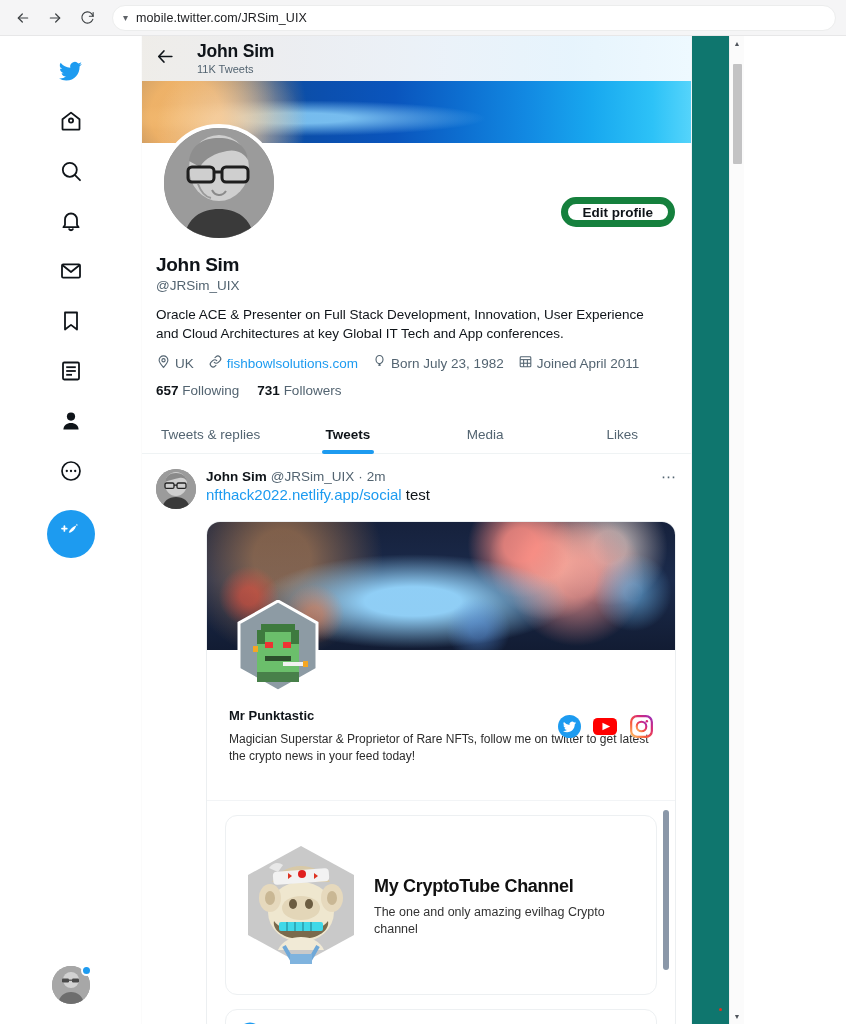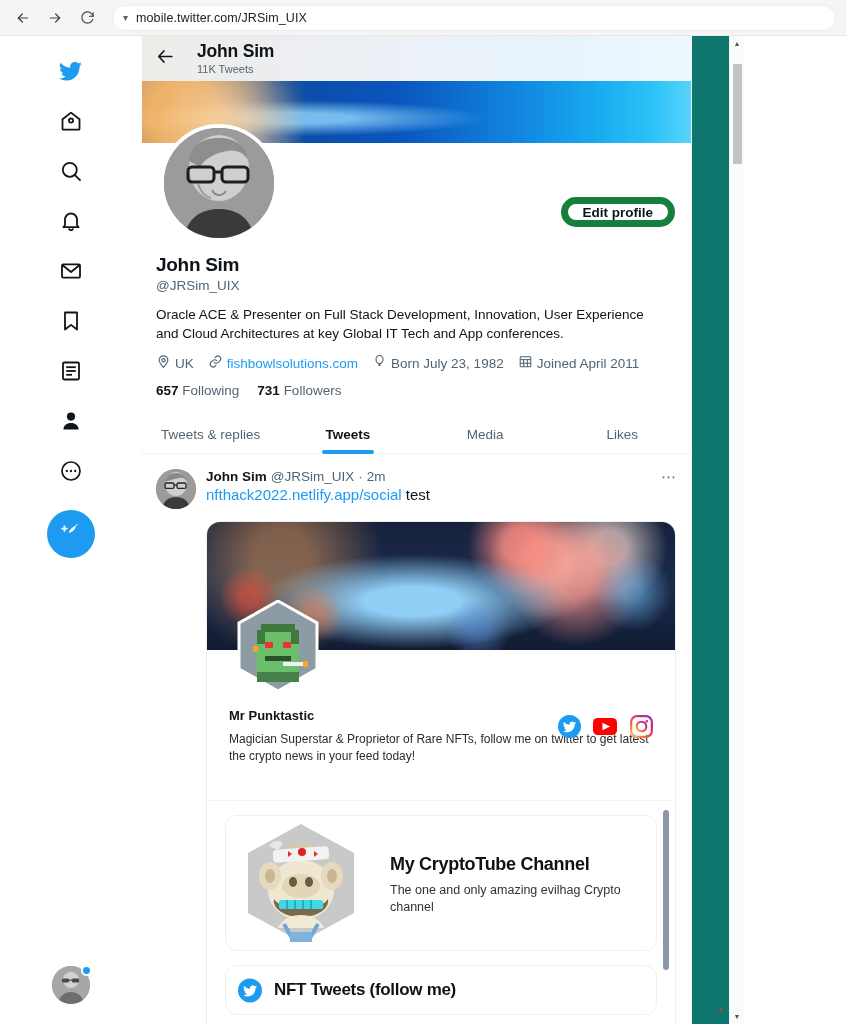--- a/index.html
+++ b/index.html
@@ -289,23 +289,23 @@
     position: absolute;
     left: 0; right: 0;
     top: 278px; bottom: 0;
     padding: 14px 18px 0 18px;
     overflow: hidden;
     border-top: 1px solid #f2f4f6;
   }
   .sub-card {
     border: 1px solid #edf0f2;
     border-radius: 12px;
-    padding: 4px 12px;
+    padding: 26px 12px;
     display: flex;
-    gap: 26px;
+    gap: 10px;
     align-items: center;
     background: #fff;
     margin-bottom: 14px;
   }
   .sub-card-thumb { flex: 0 0 126px; height: 126px; }
   .sub-card-text { padding-top: 4px; }
   .sub-title { font-size: 18px; font-weight: bold; color: #111; line-height: 1.2; letter-spacing: -.3px; }
   .sub-desc { font-size: 12.5px; color: #333; margin-top: 6px; line-height: 1.35; }
   .sub-card.row2 { align-items: center; gap: 12px; padding: 12px; }
   .sub-title2 { font-size: 17px; font-weight: bold; color: #111; letter-spacing: -.3px; text-align: right; }

